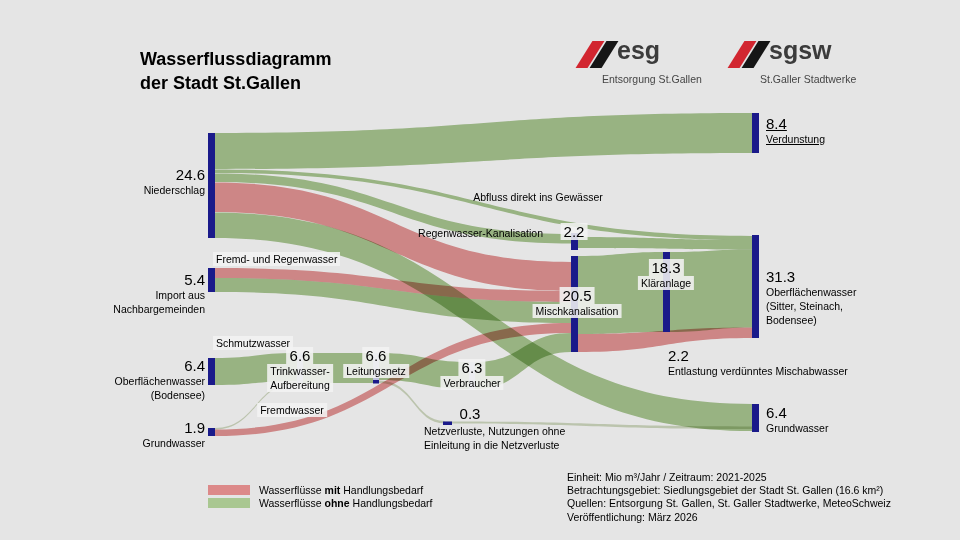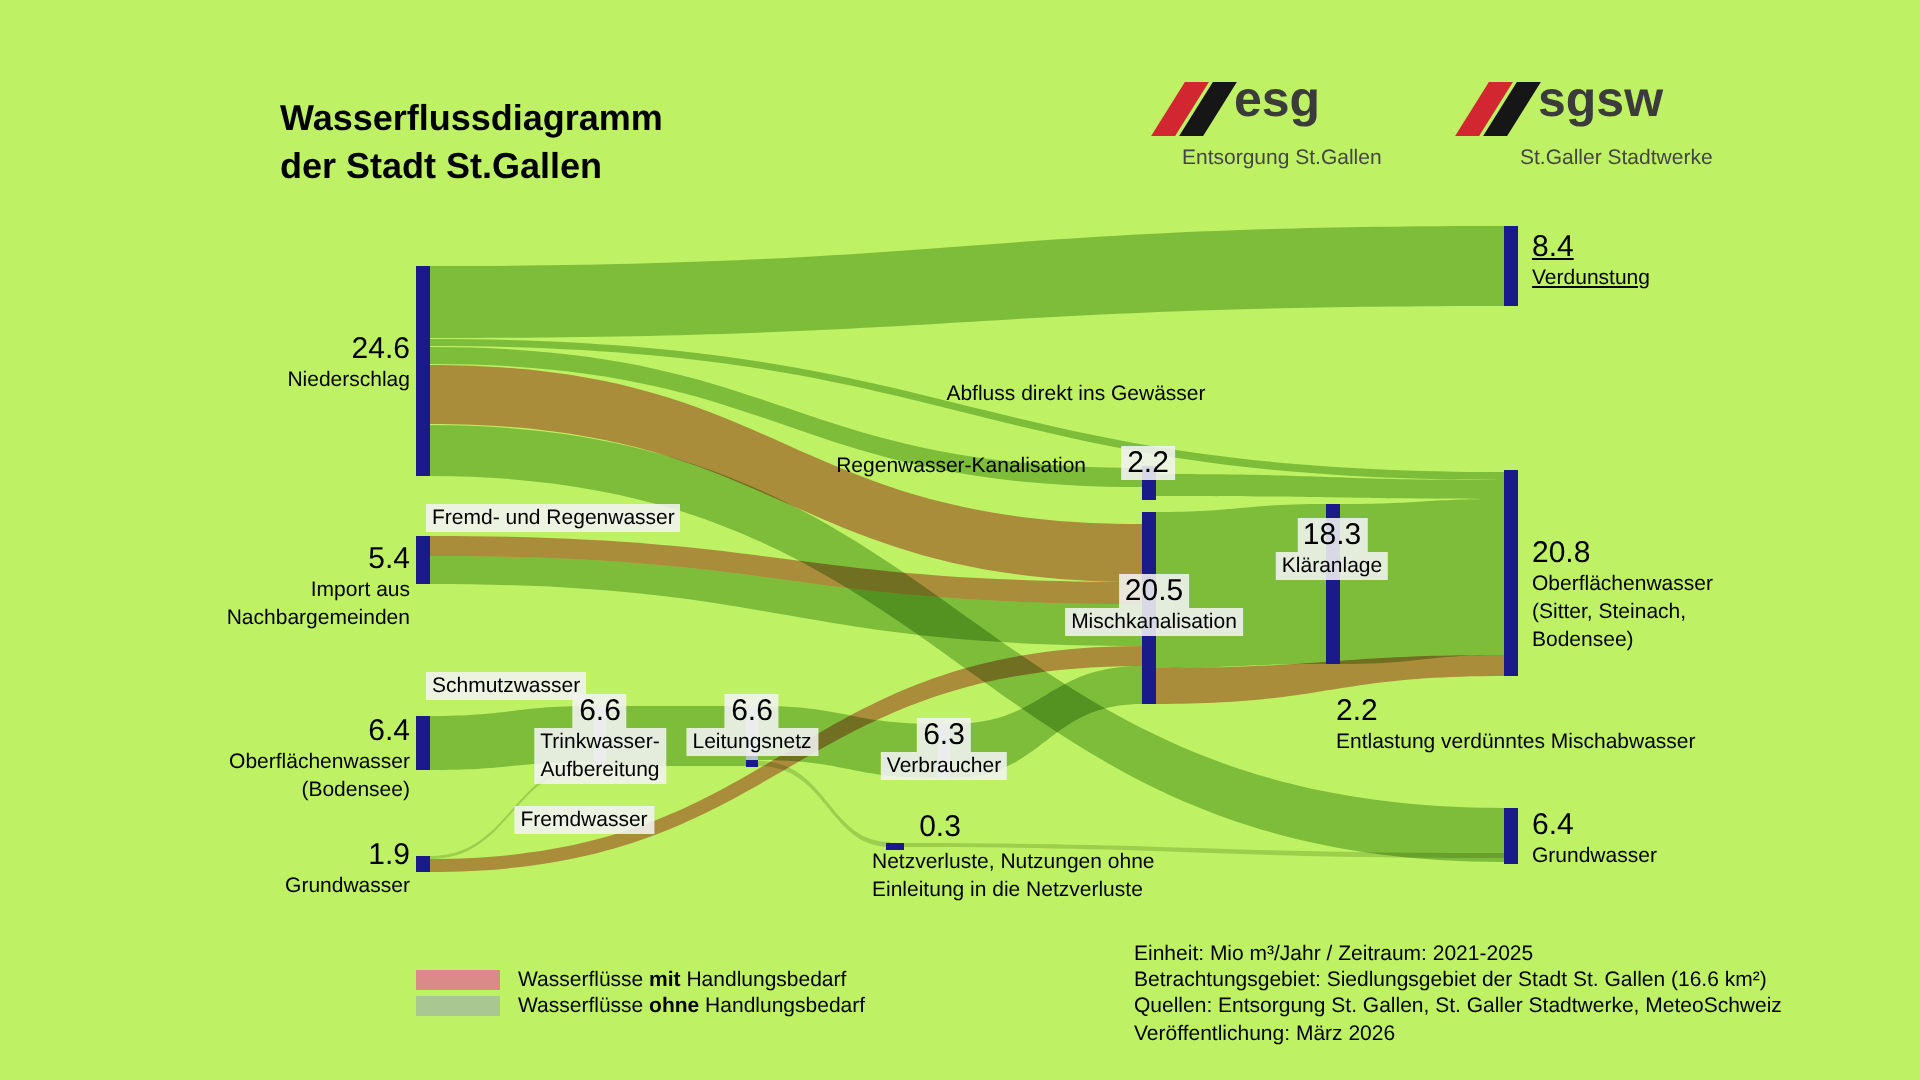--- a/index.html
+++ b/index.html
@@ -1,16 +1,16 @@
 <!DOCTYPE html>
 <html><head>
 <meta charset="utf-8">
 <style>
   html,body{margin:0;padding:0;background:#fff;}
-  .stage{position:relative;width:960px;height:540px;background:#bef264;overflow:hidden;
+  .stage{position:relative;width:960px;height:540px;background:#e5e5e5;overflow:hidden;
          font-family:"Liberation Sans",sans-serif;color:#000;}
   svg.sankey{position:absolute;left:0;top:0;}
   .flow{mix-blend-mode:multiply;}
   .flow.g{fill:#a9c791;}
   .flow.p{fill:#e59595;}
   .flow.t{fill:#b9c6a0;fill-opacity:.65;}
   .node{fill:#1a1a8a;}
   .node.mid{fill:#b3b7dc;fill-opacity:.8;}
   .lbl{position:absolute;white-space:nowrap;}
   .val{font-size:15px;line-height:17px;}
@@ -75,21 +75,21 @@
 
   <div class="title">
     <div>Wasserflussdiagramm</div>
     <div>der Stadt St.Gallen</div>
   </div>
 
   <div class="logo" style="left:578px;top:40px;">
     <span class="slash" style="left:6px;background:#d22630;"></span>
     <span class="slash" style="left:20px;background:#161616;"></span>
     <span class="logo-text" style="left:39px;">esg</span>
-    <div class="logo-sub" style="left:13px;">Entsorgung St.Gallen</div>
+    <div class="logo-sub" style="left:24px;">Entsorgung St.Gallen</div>
   </div>
   <div class="logo" style="left:730px;top:40px;">
     <span class="slash" style="left:6px;background:#d22630;"></span>
     <span class="slash" style="left:20px;background:#161616;"></span>
     <span class="logo-text" style="left:39px;">sgsw</span>
     <div class="logo-sub" style="left:30px;">St.Galler Stadtwerke</div>
   </div>
 
   <div class="lbl right" style="right:755px;top:166px;">
     <div class="val">24.6</div>
@@ -138,39 +138,39 @@
     <div class="val"><span class="box">6.6</span></div>
     <div class="nm"><span class="box">Leitungsnetz</span></div>
   </div>
   <div class="lbl center" style="left:472px;top:359px;">
     <div class="val"><span class="box">6.3</span></div>
     <div class="nm"><span class="box">Verbraucher</span></div>
   </div>
   <div class="lbl val center" style="left:470px;top:405px;">
     <span>0.3</span>
   </div>
-  <div class="lbl" style="left:424px;top:424px;margin-left:12px;">
+  <div class="lbl" style="left:424px;top:424px;">
     <div class="nm">Netzverluste, Nutzungen ohne</div>
     <div class="nm">Einleitung in die Netzverluste</div>
   </div>
   <div class="lbl center" style="left:577px;top:287px;">
     <div class="val"><span class="box">20.5</span></div>
     <div class="nm"><span class="box">Mischkanalisation</span></div>
   </div>
   <div class="lbl center" style="left:666px;top:259px;">
     <div class="val"><span class="box">18.3</span></div>
     <div class="nm"><span class="box">Kläranlage</span></div>
   </div>
 
   <div class="lbl" style="left:766px;top:115px;text-decoration:underline;">
     <div class="val">8.4</div>
     <div class="nm">Verdunstung</div>
   </div>
   <div class="lbl" style="left:766px;top:268px;">
-    <div class="val">20.8</div>
+    <div class="val">31.3</div>
     <div class="nm">Oberflächenwasser</div>
     <div class="nm">(Sitter, Steinach,</div>
     <div class="nm">Bodensee)</div>
   </div>
   <div class="lbl" style="left:668px;top:347px;">
     <div class="val">2.2</div>
     <div class="nm">Entlastung verdünntes Mischabwasser</div>
   </div>
   <div class="lbl" style="left:766px;top:404px;">
     <div class="val">6.4</div>

